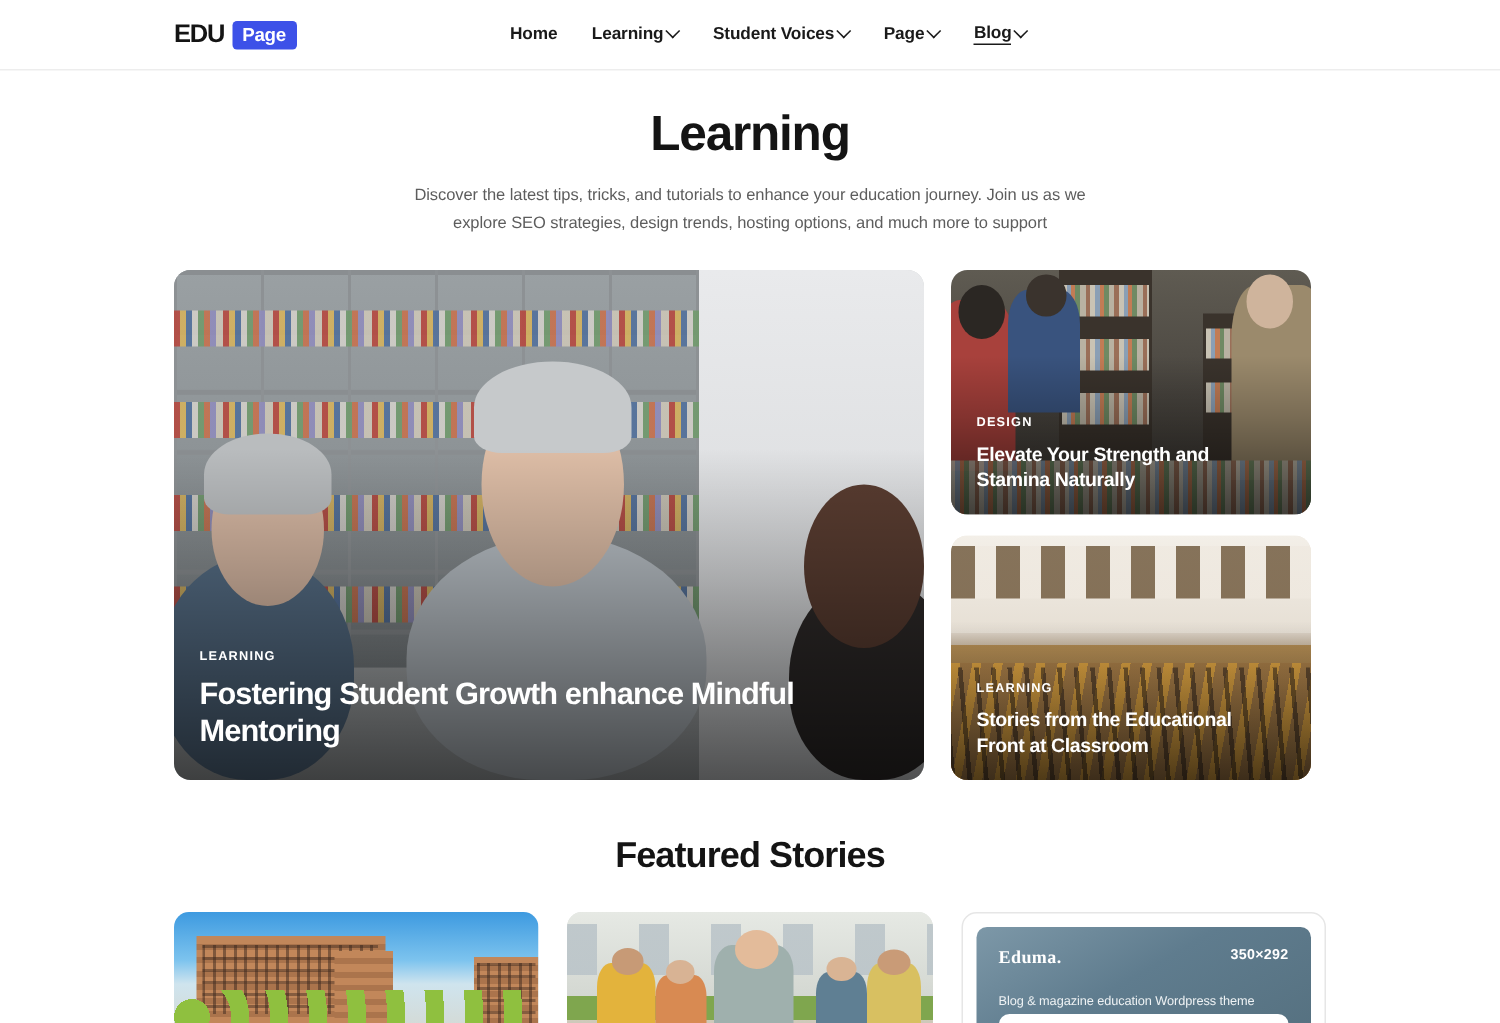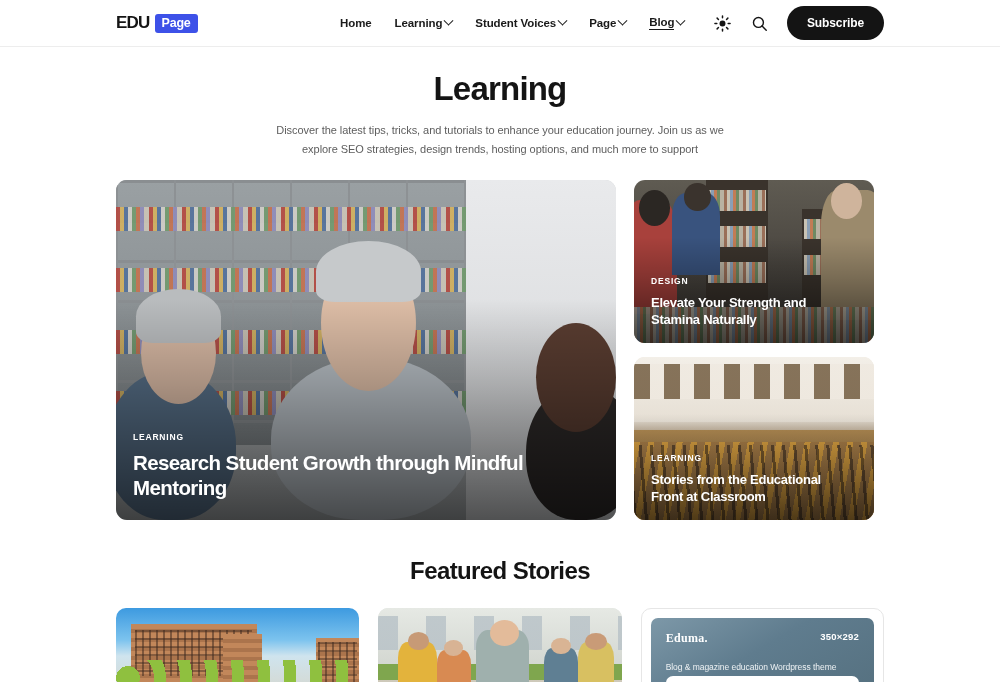--- a/index.html
+++ b/index.html
@@ -299,42 +299,20 @@
     <div class="nav-item">
       <span class="nav-label">Page</span>
       <span class="caret"></span>
     </div>
     <div class="nav-item active">
       <span class="nav-label">Blog</span>
       <span class="caret"></span>
     </div>
   </div>
 
-  <div class="header-right">
-    <div class="icon-btn">
-      <svg width="17" height="17" viewBox="0 0 24 24" fill="none" stroke="#141414" stroke-width="2.1" stroke-linecap="round">
-        <circle cx="12" cy="12" r="4.2" fill="#141414" stroke="none"></circle>
-        <line x1="12" y1="1.3" x2="12" y2="4"></line>
-          <line x1="12" y1="20" x2="12" y2="22.7"></line>
-        <line x1="1.3" y1="12" x2="4" y2="12"></line>
-          <line x1="20" y1="12" x2="22.7" y2="12"></line>
-        <line x1="4.4" y1="4.4" x2="6.3" y2="6.3"></line>
-          <line x1="17.7" y1="17.7" x2="19.6" y2="19.6"></line>
-        <line x1="4.4" y1="19.6" x2="6.3" y2="17.7"></line>
-          <line x1="17.7" y1="6.3" x2="19.6" y2="4.4"></line>
-      </svg>
-    </div>
-    <div class="icon-btn">
-      <svg width="17" height="17" viewBox="0 0 24 24" fill="none" stroke="#141414" stroke-width="2" stroke-linecap="round">
-        <circle cx="10.5" cy="10.5" r="7"></circle>
-          <line x1="15.6" y1="15.6" x2="21.5" y2="21.5"></line>
-      </svg>
-    </div>
-    <button class="subscribe-btn">Subscribe</button>
-  </div>
 </div>
 
 <div class="page-head">
   <div class="page-title">Learning</div>
   <div class="page-desc">Discover the latest tips, tricks, and tutorials to enhance your education journey. Join us as we explore SEO strategies, design trends, hosting options, and much more to support</div>
 </div>
 
 <div class="hero-grid">
 
   <div class="card card-big">
@@ -353,21 +331,21 @@
       <div class="person" style="left:31%;bottom:0;width:40%;height:48%;background:#b9c0c6;"></div>
       <div class="p-head" style="left:41%;bottom:38%;width:19%;height:40%;background:#ddbda6;"></div>
       <div class="p-head" style="left:40%;bottom:64%;width:21%;height:18%;background:#c6c9cb;border-radius:50% 50% 18% 18%;"></div>
 
       <div class="person" style="right:-4%;bottom:0;width:22%;height:40%;background:#2e2a29;"></div>
       <div class="p-head" style="right:0%;bottom:26%;width:16%;height:32%;background:#5a3d31;"></div>
     </div>
     <div class="card-overlay"></div>
     <div class="card-body">
       <div class="card-cat">LEARNING</div>
-      <div class="card-title">Research Student Growth through Mindful Mentoring</div>
+      <div class="card-title">Fostering Student Growth enhance Mindful Mentoring</div>
     </div>
   </div>
 
   <div class="card">
     <div class="img scene-bookstore">
       <div class="bs-shelf" style="left:30%;top:0;width:26%;height:74%;"></div>
       <div class="bs-books" style="left:31%;top:6%;width:24%;height:13%;"></div>
       <div class="bs-books" style="left:31%;top:28%;width:24%;height:13%;"></div>
       <div class="bs-books" style="left:31%;top:50%;width:24%;height:13%;"></div>
       <div class="bs-shelf" style="right:10%;top:18%;width:20%;height:60%;"></div>

